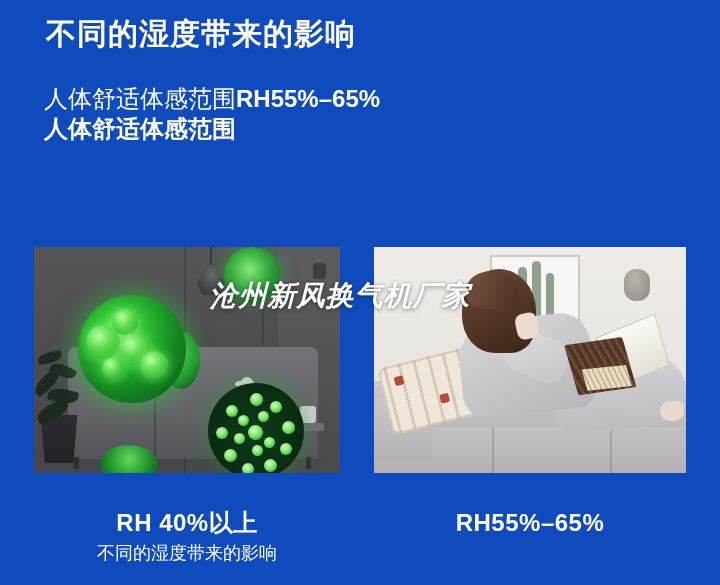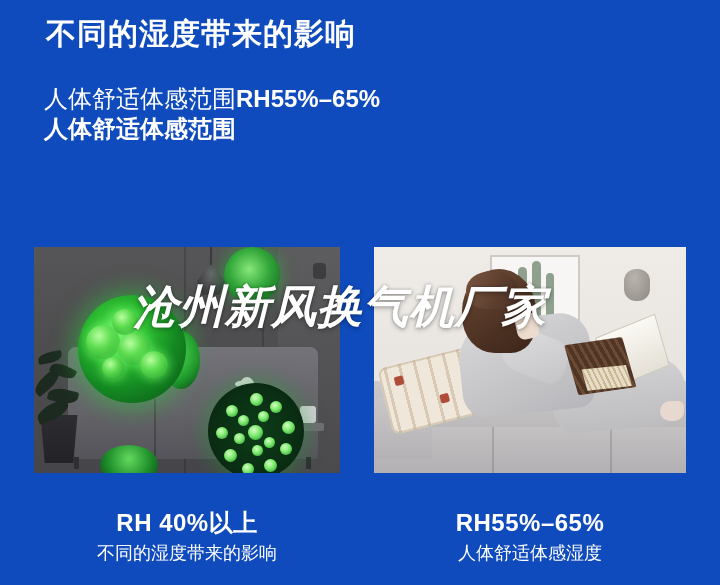--- a/index.html
+++ b/index.html
@@ -154,21 +154,21 @@
     background:repeating-linear-gradient(76deg,#4e3526 0 4px,#6d4a33 4px 7px);
     transform:skewY(8deg);border-radius:2px;}
   .book-edge{position:absolute;left:10px;top:34px;width:44px;height:22px;
     background:repeating-linear-gradient(80deg,#e7dcc6 0 3px,#c9b894 3px 5px);
     transform:skewY(10deg);}
 
   
   .watermark{
     position:absolute;left:0;top:277px;width:680px;
     text-align:center;color:#ffffff;
-    font-size:45px;font-weight:bold;font-style:italic;
+    font-size:28px;font-weight:bold;font-style:italic;
     letter-spacing:1px;white-space:nowrap;
     text-shadow:0 0 3px rgba(0,0,0,.30), 0 2px 5px rgba(0,0,0,.25);
   }
 
   
   .caption{position:absolute;text-align:center;color:#ffffff;width:306px;}
   .caption-left{left:34px;top:508px;}
   .caption-right{left:374px;top:508px;width:312px;}
   .cap-head{font-size:24px;font-weight:bold;letter-spacing:.5px;line-height:30px;
     white-space:nowrap;}
@@ -281,16 +281,15 @@
 
   <div class="watermark">沧州新风换气机厂家</div>
 
   <div class="caption caption-left">
     <div class="cap-head">RH 40%以上</div>
     <div class="cap-sub">不同的湿度带来的影响</div>
   </div>
 
   <div class="caption caption-right">
     <div class="cap-head">RH55%–65%</div>
-    <div class="cap-sub">人体舒适体感湿度</div>
   </div>
 
 </div>
 
 </body></html>

